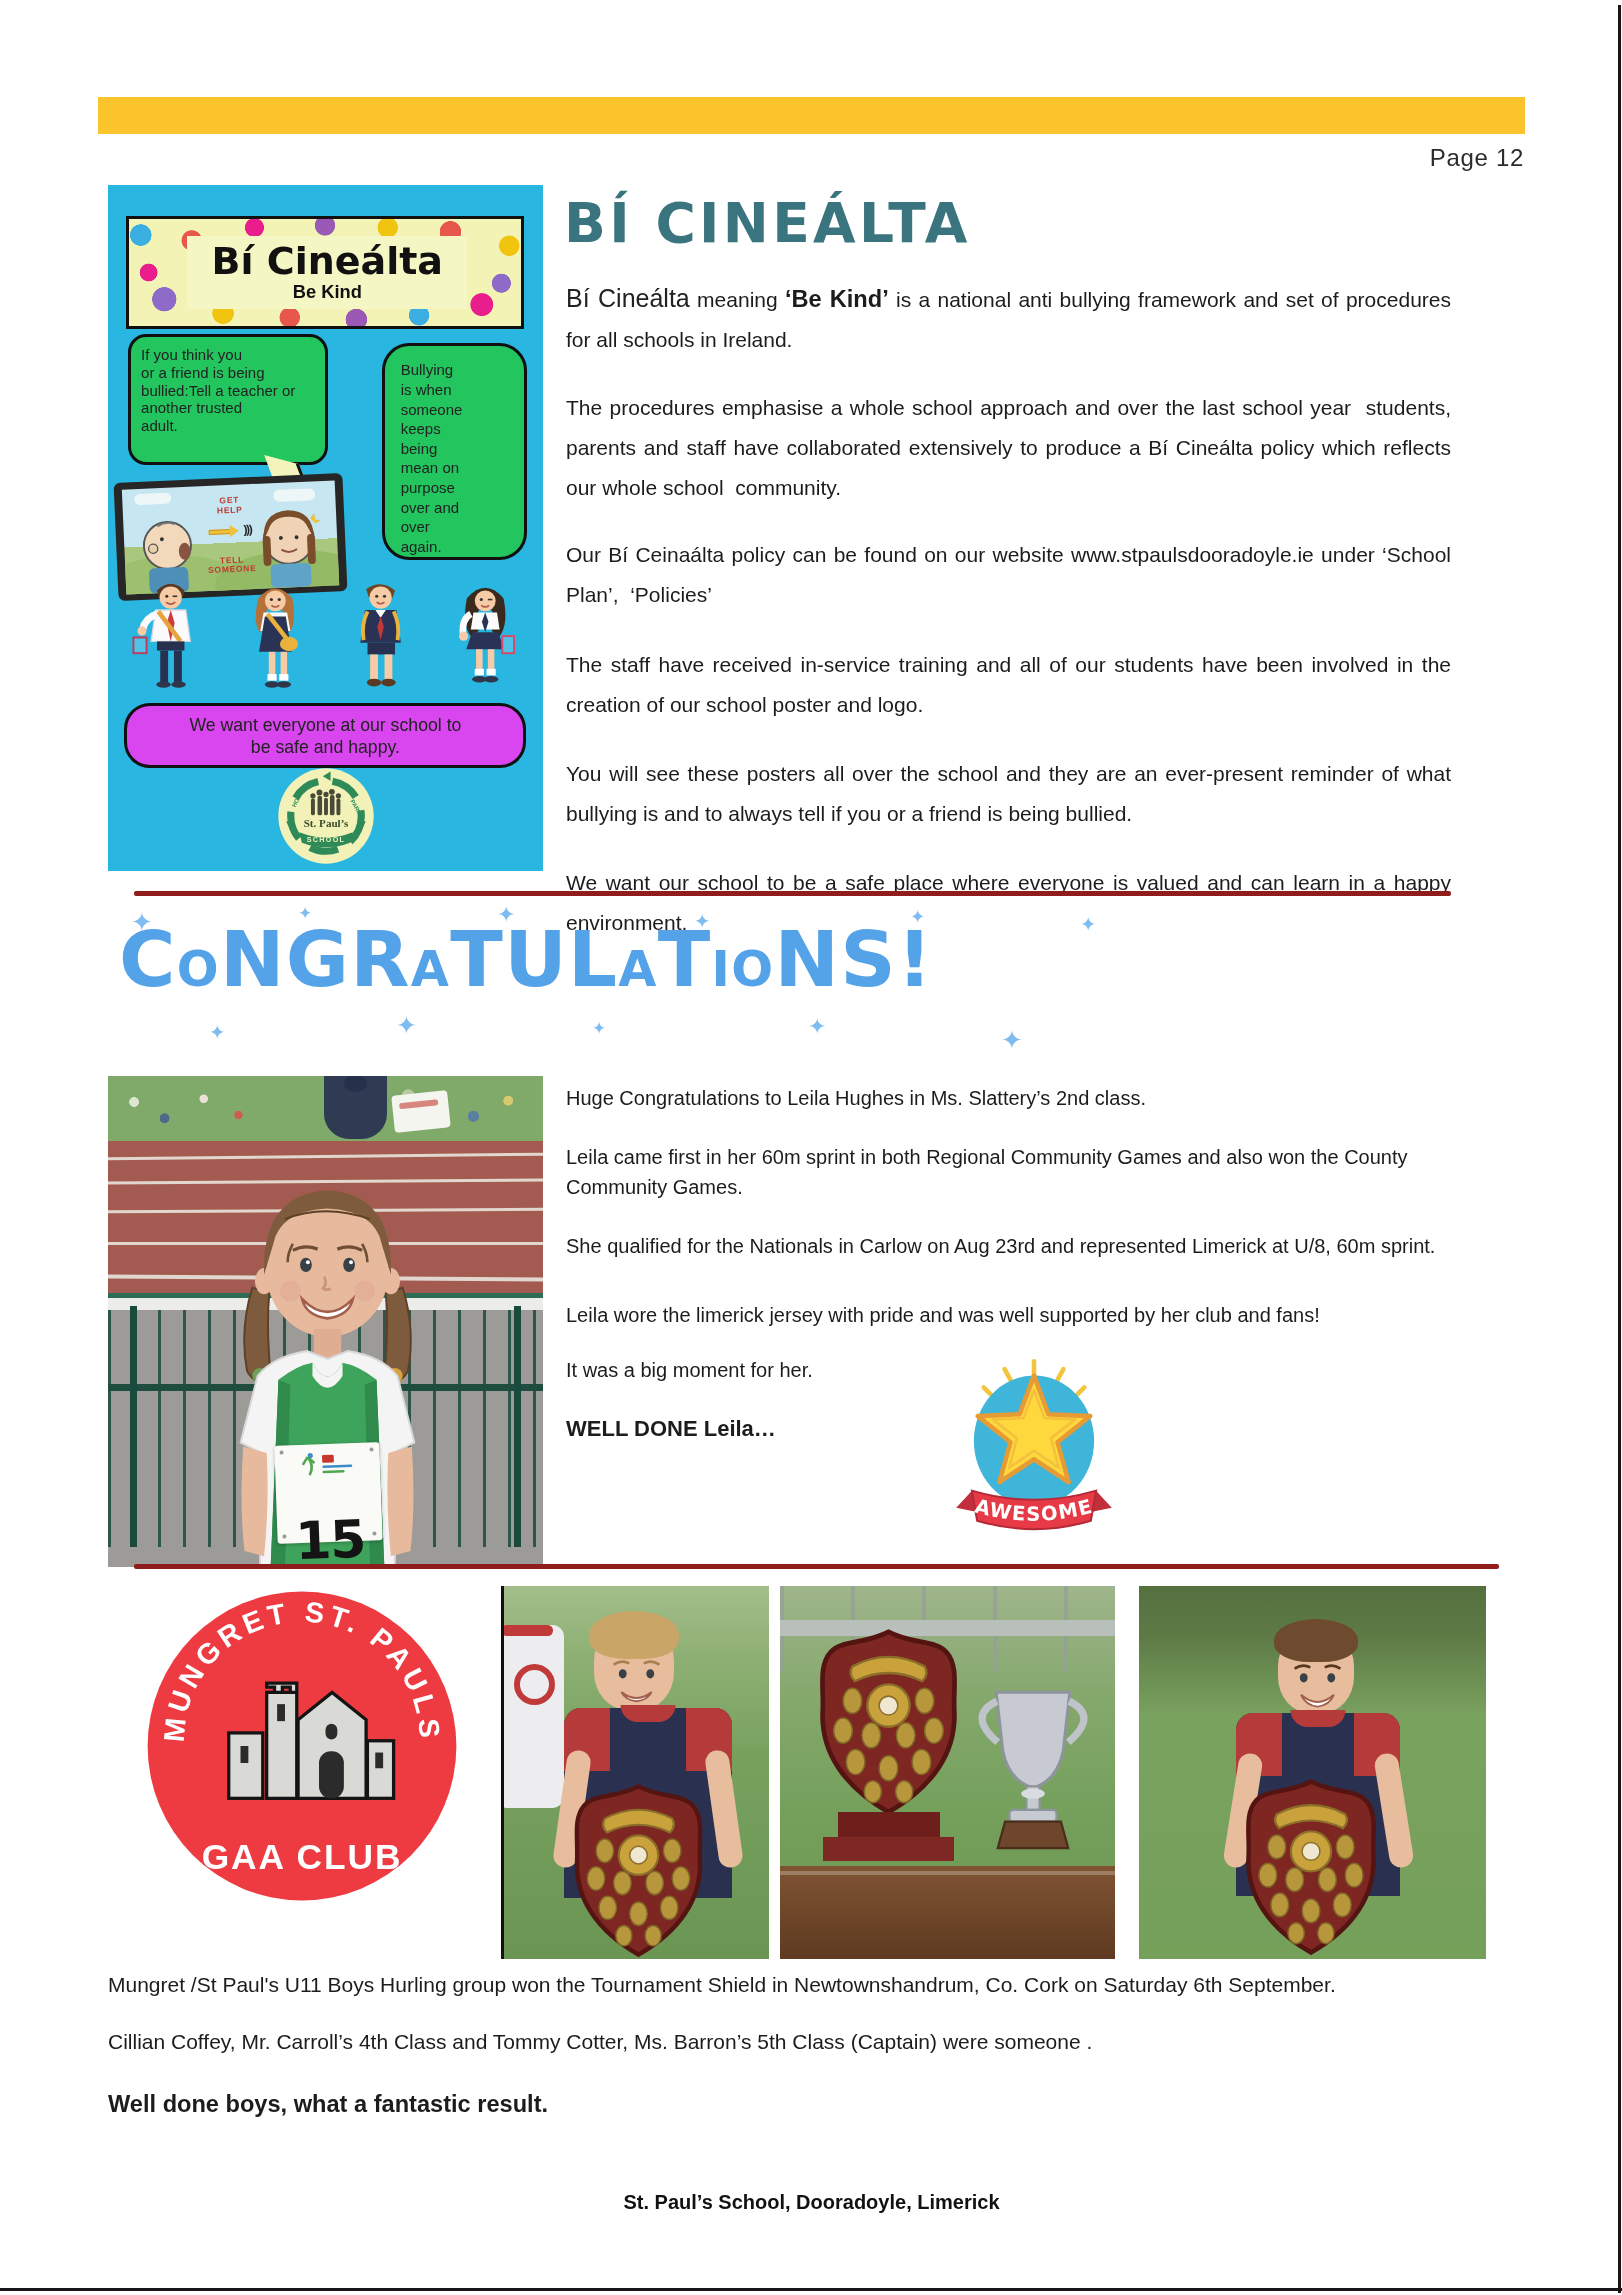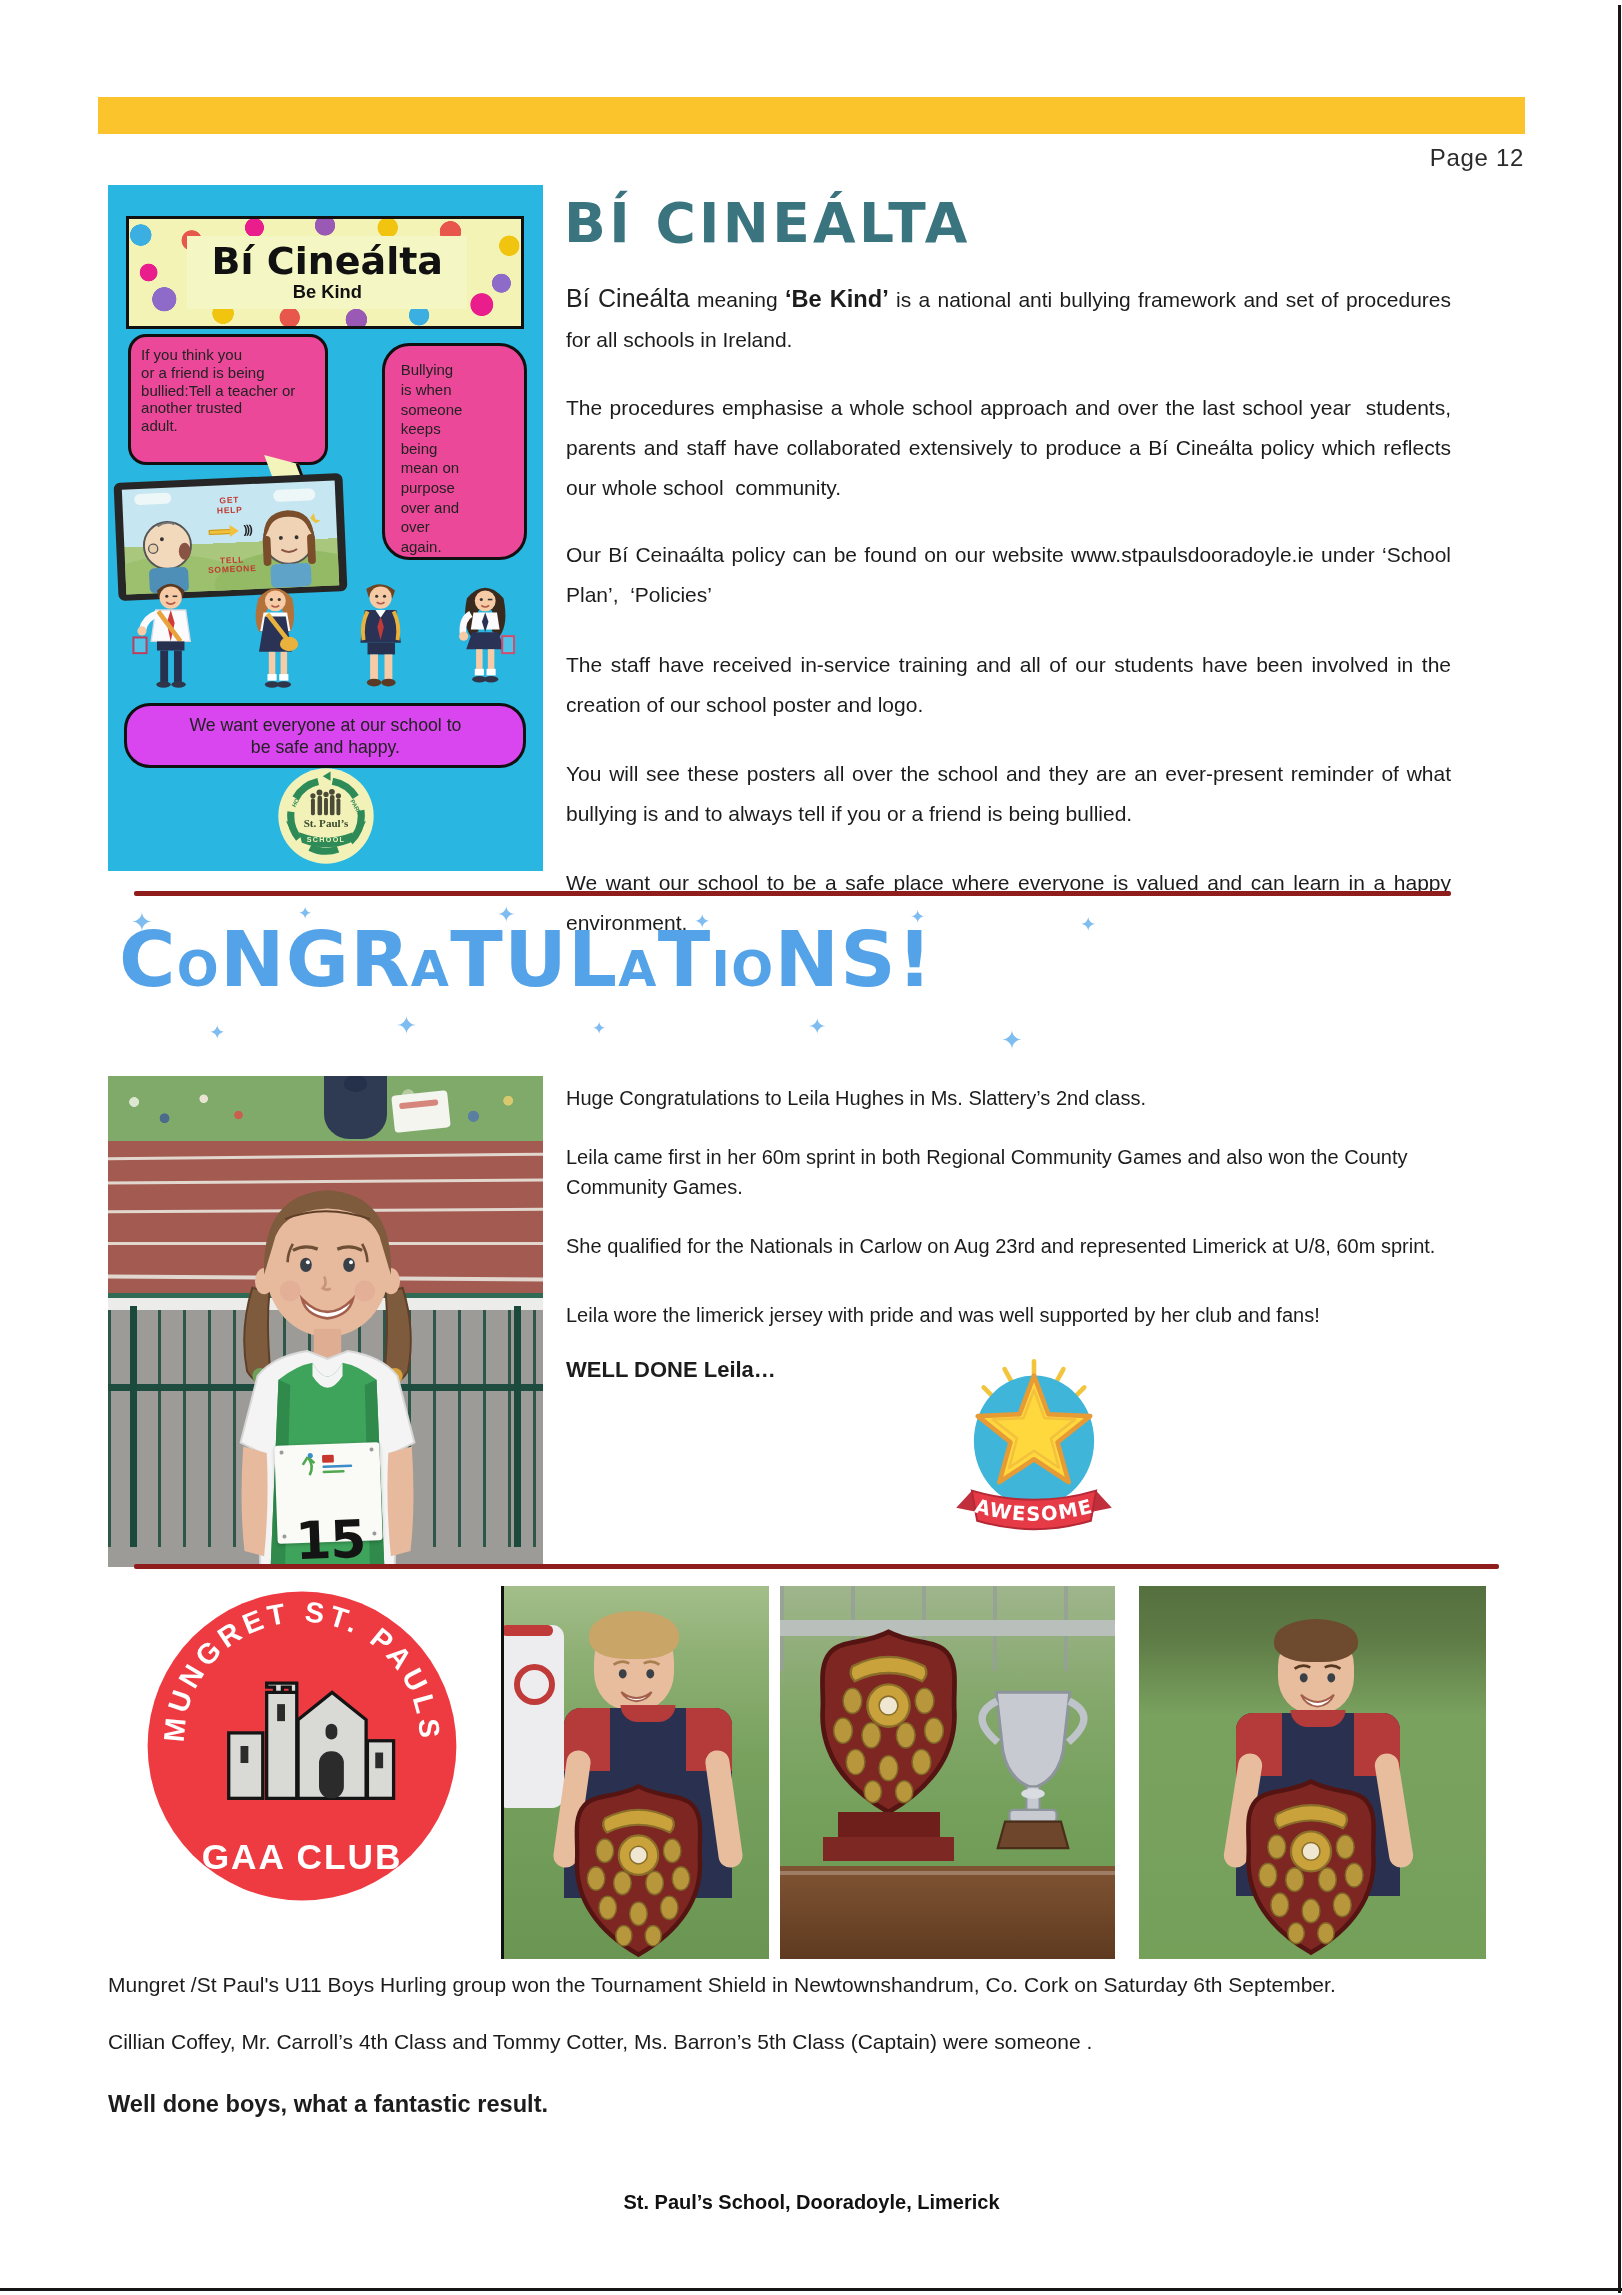--- a/index.html
+++ b/index.html
@@ -52,21 +52,21 @@
       radial-gradient(circle at 82% 12%, #E8574B 0 10.5px, transparent 11px),
       radial-gradient(circle at 90% 80%, #E91E8C 0 11px, transparent 11.8px),
       radial-gradient(circle at 97% 25%, #F1C40F 0 9.8px, transparent 10.5px),
       radial-gradient(circle at 95% 60%, #8E6BC8 0 9.2px, transparent 9.8px),
       radial-gradient(circle at 5% 50%, #E91E8C 0 8.5px, transparent 9.2px);
   }
   .ptb-inner { position:absolute; left:58px; top:17px; width:280px; height:73px; background:#F4F6C4; display:flex; flex-direction:column; align-items:center; justify-content:center; }
   .poster-title { font-size:38px; font-weight:800; color:#111; font-family:"DejaVu Sans", sans-serif; line-height:39px; }
   .poster-subtitle { font-size:18.3px; font-weight:700; color:#111; line-height:22px; }
 
-  .bubble { background:#ec4899; border:3.3px solid #101010; white-space:pre-line; }
+  .bubble { background:#22c55e; border:3.3px solid #101010; white-space:pre-line; }
   .bubble-left { left:19.6px; top:149px; width:200px; height:131px; border-radius:18.3px; padding:9.2px 6.5px 0 10.5px; font-size:15px; line-height:17.7px; color:#222; }
   .bubble-tail { left:164px; top:274px; width:30px; height:30px; background:#F2F4BC; border-right:3.3px solid #101010; border-bottom:3.3px solid #101010; transform:skewX(35deg) rotate(18deg); }
   .bubble-right { left:274px; top:158px; width:145px; height:217px; border-radius:27.5px; padding:14.4px 5.2px 0 15.7px; font-size:15px; line-height:19.6px; color:#222; }
 
   .tablet { left:7.9px; top:293px; width:229px; height:118px; background:#262626; border-radius:6.5px; transform:rotate(-2.5deg); padding:6.5px 7.9px; }
   .tablet-screen { position:relative; width:100%; height:100%; background:linear-gradient(180deg,#C6E6F2 0 55%, #A9C87E 55% 100%); overflow:hidden; }
   .t-hill { position:absolute; left:-26px; bottom:-22px; width:144px; height:59px; border-radius:50%; background:#9CC06E; }
   .t-hill2 { position:absolute; right:-33px; bottom:-26px; width:157px; height:63px; border-radius:50%; background:#94BA66; }
   .t-cloud { position:absolute; background:#F2F8F8; border-radius:13px; opacity:.9; }
   .t-text { position:absolute; color:#C03A30; font-size:8.5px; line-height:9.2px; font-weight:700; text-align:center; white-space:pre-line; letter-spacing:0.7px; }
@@ -456,20 +456,21 @@
     </svg>
     <div class="bib-num">15</div>
   </div>
 </div>
 
 <div class="abs congrats-col">
   <p class="m1"><span>Huge Congratulations to </span><span class="bold">Leila Hughes in Ms. Slattery’s 2nd class</span><span>.</span></p>
   <p class="m1">Leila came first in her 60m sprint in both Regional Community Games and also won the County Community Games.</p>
   <p class="m2">She qualified for the Nationals in Carlow on Aug 23rd and represented Limerick at U/8, 60m sprint.</p>
   <p class="m3">Leila wore the limerick jersey with pride and was well supported by her club and fans!</p>
+  <p class="m4">It was a big moment for her.</p>
   <p class="m5 big">WELL DONE Leila…</p>
 </div>
 
 <svg class="abs awesome-badge" viewBox="0 0 250 280">
   <g stroke="#F2C53C" stroke-width="7" stroke-linecap="round">
     <line x1="125" y1="8" x2="125" y2="32"></line>
     <line x1="80" y1="20" x2="92" y2="42"></line>
     <line x1="170" y1="20" x2="158" y2="42"></line>
     <line x1="48" y1="48" x2="64" y2="64"></line>
     <line x1="202" y1="48" x2="186" y2="64"></line>

